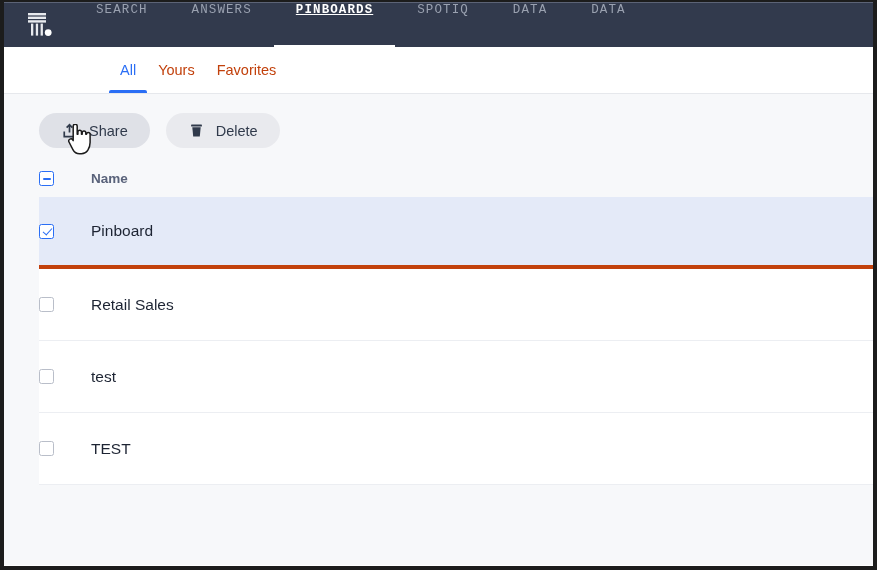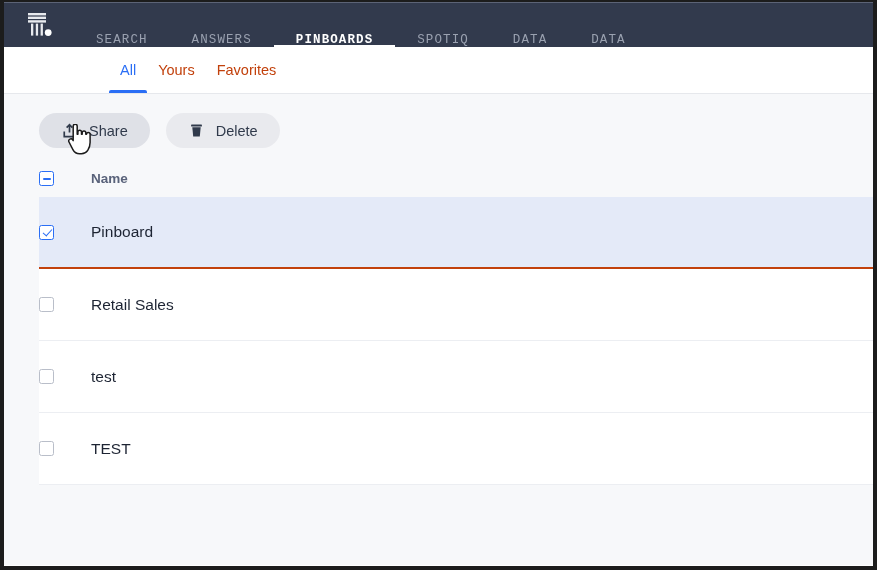--- a/index.html
+++ b/index.html
@@ -50,32 +50,33 @@
 
   #nav-items {
     display: flex;
     align-items: stretch;
     height: 100%;
   }
 
   .nav-item {
     position: relative;
     display: flex;
-    align-items: flex-end;
+    align-items: flex-start;
     padding: 0 22px;
     font-family: "Liberation Mono", "DejaVu Sans Mono", monospace;
     font-size: 12.5px;
     letter-spacing: 1.1px;
     color: #9aa1b0;
     cursor: pointer;
     white-space: nowrap;
   }
   .nav-item.active {
     color: #ffffff;
     font-weight: bold;
+    text-decoration: underline;
   }
   .nav-item.active::after {
     content: "";
     position: absolute;
     left: 0; right: 0; bottom: -1px;
     height: 3px;
     background: #ffffff;
   }
 
   
@@ -215,21 +216,21 @@
   .row {
     height: 72px;
     display: flex;
     align-items: center;
     background: #ffffff;
     border-bottom: 1px solid #eceef2;
     cursor: pointer;
   }
   .row.selected {
     background: #e4eaf8;
-    border-bottom: 2px solid #c2410c;
+    border-bottom: 4px solid #c2410c;
   }
   .row-name {
     font-size: 15.5px;
     color: #1d2433;
   }
 
   
   #cursor {
     position: absolute;
     left: 66px; top: 124px;

